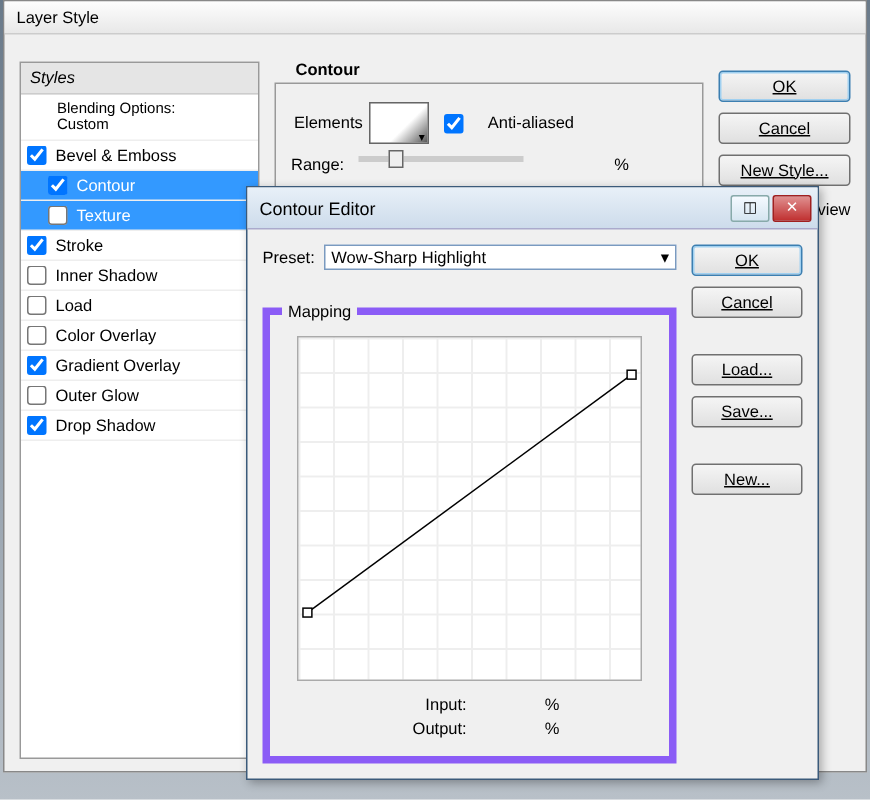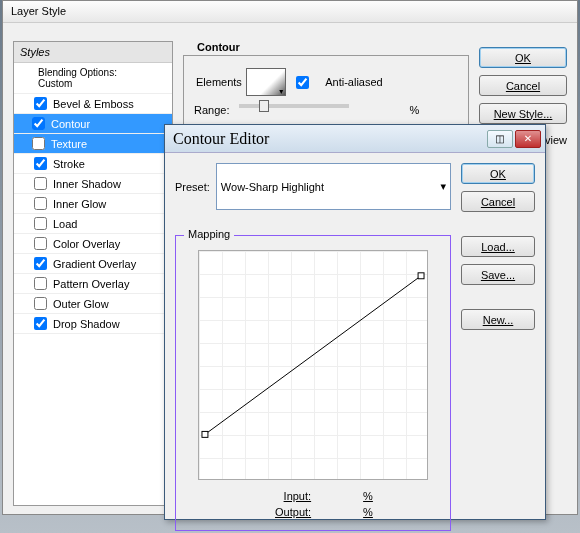--- a/index.html
+++ b/index.html
@@ -5,21 +5,21 @@
 * { box-sizing: border-box; margin: 0; padding: 0; font-family: "Segoe UI", Tahoma, sans-serif; font-size: 11px; }
 body { background: linear-gradient(180deg, #6a7a8a 0%, #b8c0c8 100%); width: 580px; height: 533px; position: relative; overflow: hidden; }
 
 .main-window { position: absolute; top: 0; left: 2px; width: 576px; height: 515px; background: #f0f0f0; border: 1px solid #888; }
 .titlebar { height: 22px; background: linear-gradient(#fdfdfd, #e8e8e8); border-bottom: 1px solid #ccc; padding: 3px 8px; font-size: 12px; }
 .main-body { display: flex; height: calc(100% - 22px); }
 
 .styles-panel { width: 160px; border: 1px solid #999; margin: 18px 0 8px 10px; background: #fff; display: flex; flex-direction: column; }
 .styles-header { background: #e5e5e5; padding: 4px 6px; border-bottom: 1px solid #ccc; font-style: italic; }
 .blend-row { padding: 4px 24px; border-bottom: 1px solid #eee; font-size: 10px; }
-.style-item { display: flex; align-items: center; padding: 3px 20px; border-bottom: 1px solid #eee; cursor: pointer; }
+.style-item { display: flex; align-items: center; padding: 3px 4px; border-bottom: 1px solid #eee; cursor: pointer; }
 .style-item.sub { padding-left: 18px; }
 .style-item.selected { background: #3399ff; color: #fff; }
 .style-item input[type=checkbox] { margin-right: 6px; }
 
 .center-panel { flex: 1; padding: 18px 10px; position: relative; }
 .group-box { border: 1px solid #999; position: relative; padding: 12px 10px 10px; margin-bottom: 10px; }
 .group-box .legend { position: absolute; top: -8px; left: 8px; background: #f0f0f0; padding: 0 4px; font-size: 11px; margin-top: 28px; }
 .contour-row { display: flex; align-items: center; gap: 10px; margin-bottom: 8px; }
 .contour-swatch { width: 40px; height: 28px; border: 1px solid #666; background: linear-gradient(135deg, #fff 0%, #fff 60%, #555 100%); }
 .contour-swatch .arrow { float: right; margin: 18px 2px 0 0; font-size: 8px; }
@@ -29,28 +29,28 @@
 .range-val { width: 40px; border: 1px solid #7a9ac0; padding: 1px 3px; background: #fff; text-align: right; margin-top: 48px; }
 
 .right-buttons { width: 98px; padding: 24px 10px 0 0; display: flex; flex-direction: column; gap: 7px; }
 .win-btn { height: 21px; border: 1px solid #707070; border-radius: 3px; background: linear-gradient(#f5f5f5, #e0e0e0); cursor: pointer; text-decoration: underline; }
 .win-btn.default { border: 1px solid #3c7fb1; box-shadow: inset 0 0 0 1px #a0d0f0; }
 .preview-row { display: flex; align-items: center; gap: 4px; margin-top: 2px; justify-content: flex-end; }
 
 
 .dialog { position: absolute; top: 124px; left: 164px; width: 382px; height: 396px; border: 1px solid #3b5a7a; background: #f0f0f0; box-shadow: 2px 2px 6px rgba(0,0,0,0.3); }
 .dlg-titlebar { height: 28px; background: linear-gradient(#e8f0f8, #cddceb); display: flex; align-items: center; padding: 0 4px 0 8px; border-bottom: 1px solid #aac; }
-.dlg-titlebar .title { flex: 1; font-size: 16px; font-family: Liberation Serif, serif; }
+.dlg-titlebar .title { flex: 1; font-size: 12px; }
 .dlg-titlebar .tb-btn { width: 26px; height: 18px; margin-left: 2px; border: 1px solid #8aa; border-radius: 2px; background: linear-gradient(#f5faff,#d5e5f0); text-align: center; font-size: 10px; line-height: 15px; cursor: pointer; }
 .dlg-titlebar .tb-close { background: linear-gradient(#e09090,#c03030); color: #fff; border-color: #a02020; }
 .dlg-body { display: flex; padding: 10px; gap: 10px; height: calc(100% - 28px); }
 .dlg-left { flex: 1; }
 .preset-row { display: flex; align-items: center; gap: 6px; margin-bottom: 25px; }
-.preset-combo { flex: 1; border: 1px solid #7a9ac0; background: #fff; padding: 16px 4px; display: flex; justify-content: space-between; align-items: center; }
-.mapping-box { border: 1px solid #8b5cf6; position: relative; padding: 10px 10px 8px; text-decoration: underline; }
+.preset-combo { flex: 1; border: 1px solid #7a9ac0; background: #fff; padding: 1px 4px; display: flex; justify-content: space-between; align-items: center; }
+.mapping-box { border: 5px solid #8b5cf6; position: relative; padding: 10px 10px 8px; }
 .mapping-box .legend { position: absolute; top: -8px; left: 8px; background: #f0f0f0; padding: 0 4px; }
 .curve-grid { width: 230px; height: 230px; border: 1px solid #aaa; background: #fff; background-image: linear-gradient(#eee 1px, transparent 1px), linear-gradient(90deg, #eee 1px, transparent 1px); background-size: 23px 23px; position: relative; margin: 4px auto 10px; }
 .curve-line { position: absolute; width: 100%; height: 100%; }
 .io-row { display: flex; align-items: center; gap: 6px; justify-content: center; margin: 4px 0; }
 .io-row label { width: 58px; text-align: right; }
 .io-row .val { width: 40px; text-align: right; }
 .dlg-buttons { width: 74px; display: flex; flex-direction: column; gap: 7px; }
 </style>
 </head>
 <body>
@@ -79,37 +79,29 @@
           <div class="style-item">
             <input type="checkbox" checked="" style="">
             <span>Stroke</span>
           </div>
           <div class="style-item">
             <input type="checkbox" style="">
             <span>Inner Shadow</span>
           </div>
           <div class="style-item">
             <input type="checkbox" style="">
-            <span>Inner Glow</span>
-          </div>
-          <div class="style-item">
-            <input type="checkbox" style="">
             <span>Load</span>
           </div>
           <div class="style-item">
             <input type="checkbox" style="">
             <span>Color Overlay</span>
           </div>
           <div class="style-item">
             <input type="checkbox" checked="" style="">
             <span>Gradient Overlay</span>
-          </div>
-          <div class="style-item">
-            <input type="checkbox" style="">
-            <span>Pattern Overlay</span>
           </div>
           <div class="style-item">
             <input type="checkbox" style="">
             <span>Outer Glow</span>
           </div>
           <div class="style-item">
             <input type="checkbox" checked="" style="">
             <span>Drop Shadow</span>
           </div>
         </div>

